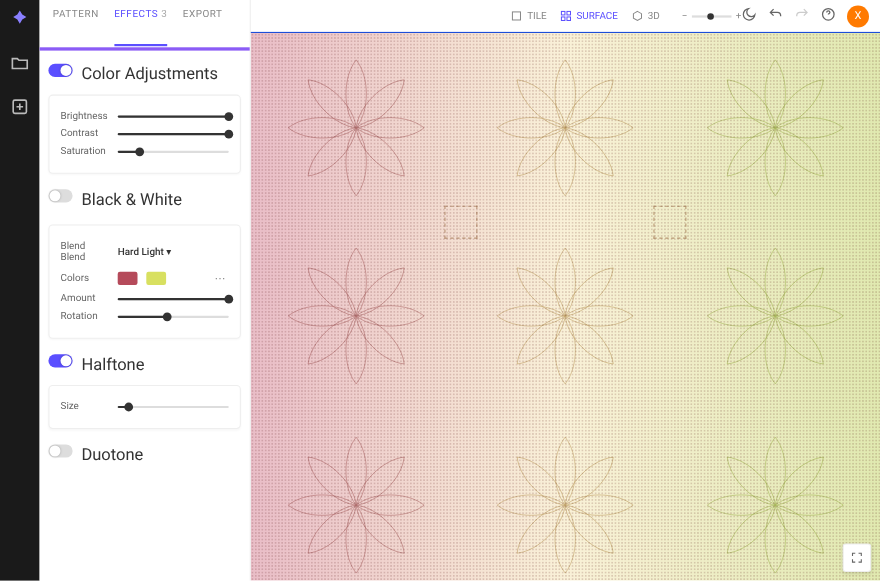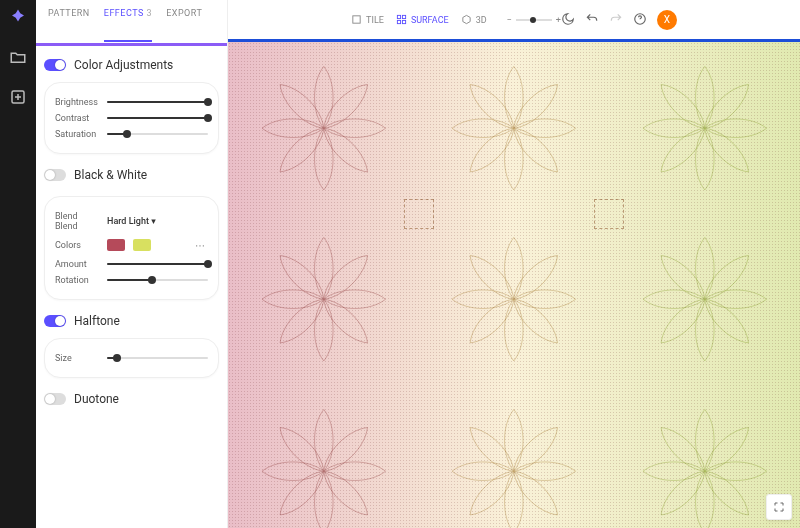--- a/index.html
+++ b/index.html
@@ -5,35 +5,35 @@
 *{box-sizing:border-box;margin:0;padding:0;font-family:-apple-system,BlinkMacSystemFont,"Segoe UI",Roboto,sans-serif}
 body{width:800px;height:528px;overflow:hidden;background:#fff;display:flex}
 .leftbar{width:36px;background:#1a1a1a;display:flex;flex-direction:column;align-items:center;padding-top:8px;gap:18px}
 .leftbar svg{width:18px;height:18px}
 .panel{width:192px;background:#fff;display:flex;flex-direction:column;border-right:1px solid #eee}
 .tabs{display:flex;gap:14px;padding:8px 12px;border-bottom:3px solid #8b5cf6;font-size:9px;color:#888;letter-spacing:.5px}
 .tab{cursor:pointer}
 .tab.active{color:#5b4fff;border-bottom:2px solid #5b4fff;padding-bottom:22px;margin-bottom:-7px}
 .sections{flex:1;overflow-y:auto;padding:8px 8px}
 .section{margin-bottom:10px}
-.sechead{display:flex;align-items:center;gap:8px;font-size:12px;color:#333;padding:4px 0}
+.sechead{display:flex;gap:8px;font-size:15px;color:#333;padding:4px 0}
 .toggle{width:22px;height:12px;border-radius:6px;background:#ddd;position:relative;flex-shrink:0}
 .toggle.on{background:#5b4fff}
 .toggle::after{content:"";position:absolute;width:10px;height:10px;border-radius:50%;background:#fff;top:1px;left:1px;box-shadow:0 0 2px rgba(0,0,0,.3)}
 .toggle.on::after{left:11px}
-.card{background:#fff;border:1px solid #eee;border-radius:16px;padding:8px 10px;margin-top:6px;box-shadow:0 1px 2px rgba(0,0,0,.03)}
+.card{background:#fff;border:1px solid #eee;border-radius:4px;padding:8px 10px;margin-top:6px;box-shadow:0 1px 2px rgba(0,0,0,.03)}
 .row{display:flex;align-items:center;gap:8px;margin:6px 0;font-size:9px;color:#666}
 .row label{width:44px;flex-shrink:0}
 .slider{flex:1;height:2px;background:#ddd;position:relative;border-radius:1px}
 .slider .fill{position:absolute;height:100%;background:#333;border-radius:1px}
 .slider .knob{position:absolute;width:8px;height:8px;border-radius:50%;background:#333;top:-3px;transform:translateX(-50%)}
 .swatch{width:18px;height:12px;border-radius:2px}
 .dotbtn{width:16px;height:16px;display:flex;align-items:center;justify-content:center;font-size:10px;color:#888}
 .viewer{flex:1;display:flex;flex-direction:column;position:relative}
-.topbar{height:42px;display:flex;align-items:center;justify-content:center;padding:0 10px;border-bottom:3px solid #1d4ed8;font-size:9px;color:#888}
+.topbar{height:30px;display:flex;align-items:center;justify-content:flex-end;padding:0 10px;border-bottom:1px solid #1d4ed8;font-size:9px;color:#888}
 .tbl{display:flex;align-items:center;gap:12px}
 .tbi{display:flex;align-items:center;gap:4px;cursor:pointer}
 .tbi.active{color:#5b4fff}
 .tbr{display:flex;align-items:center;gap:10px}
 .zoomslider{width:36px;height:2px;background:#ddd;position:relative}
 .zoomslider .knob{position:absolute;width:6px;height:6px;background:#333;border-radius:50%;top:-2px;left:40%}
 .avatar{width:20px;height:20px;border-radius:50%;background:#ff7a00;color:#fff;display:flex;align-items:center;justify-content:center;font-size:10px}
 .canvas{flex:1;position:relative;overflow:hidden}
 .gradbg{position:absolute;inset:0;background:linear-gradient(90deg,#d8889a 0%,#f5e6b8 50%,#c8d870 100%);opacity:.55}
 .dotoverlay{position:absolute;inset:0;background-image:radial-gradient(rgba(120,60,60,.35) 1px,transparent 1px);background-size:3px 3px;mix-blend-mode:multiply;opacity:.6}

